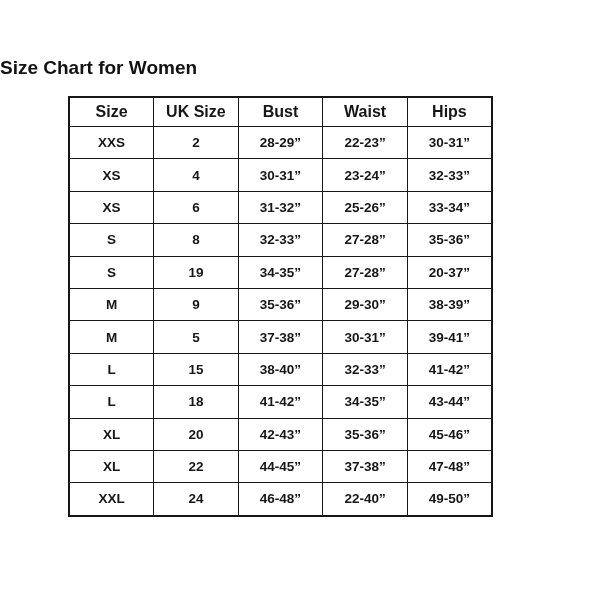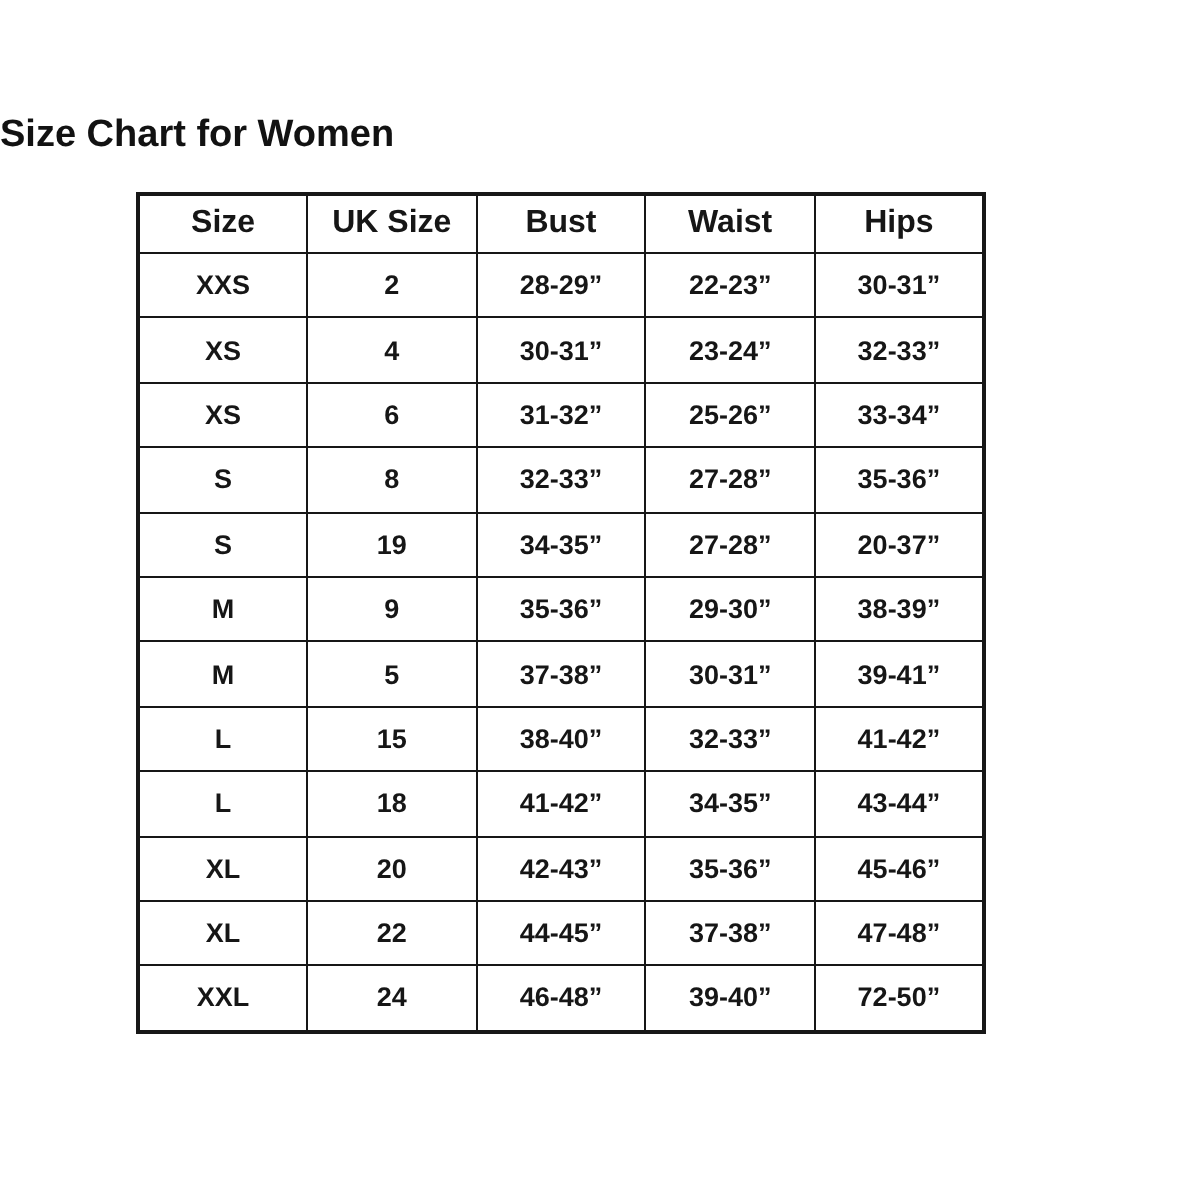--- a/index.html
+++ b/index.html
@@ -146,18 +146,18 @@
           <td>XL</td>
           <td>22</td>
           <td>44-45”</td>
           <td>37-38”</td>
           <td>47-48”</td>
         </tr>
         <tr>
           <td>XXL</td>
           <td>24</td>
           <td>46-48”</td>
-          <td>39-40”</td>
-          <td>72-50”</td>
+          <td>22-40”</td>
+          <td>49-50”</td>
         </tr>
       </tbody>
   </table>
 </div>
 
 </body></html>

